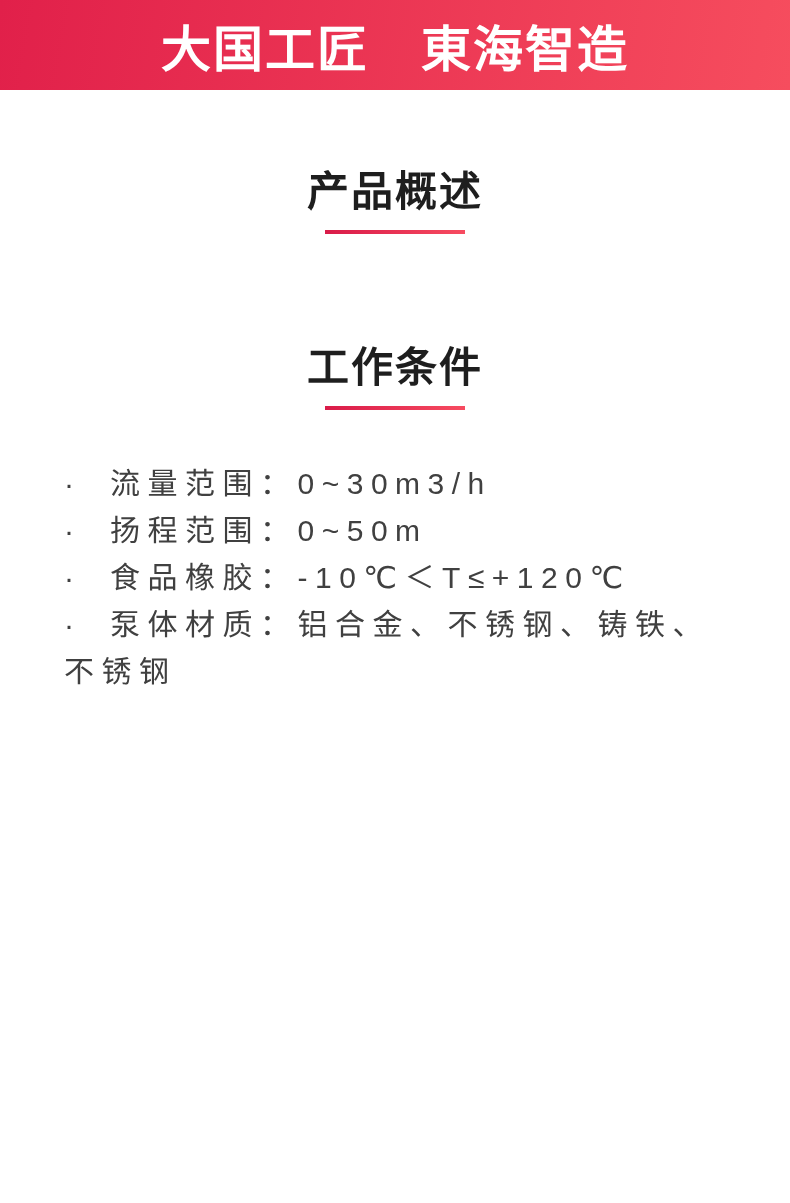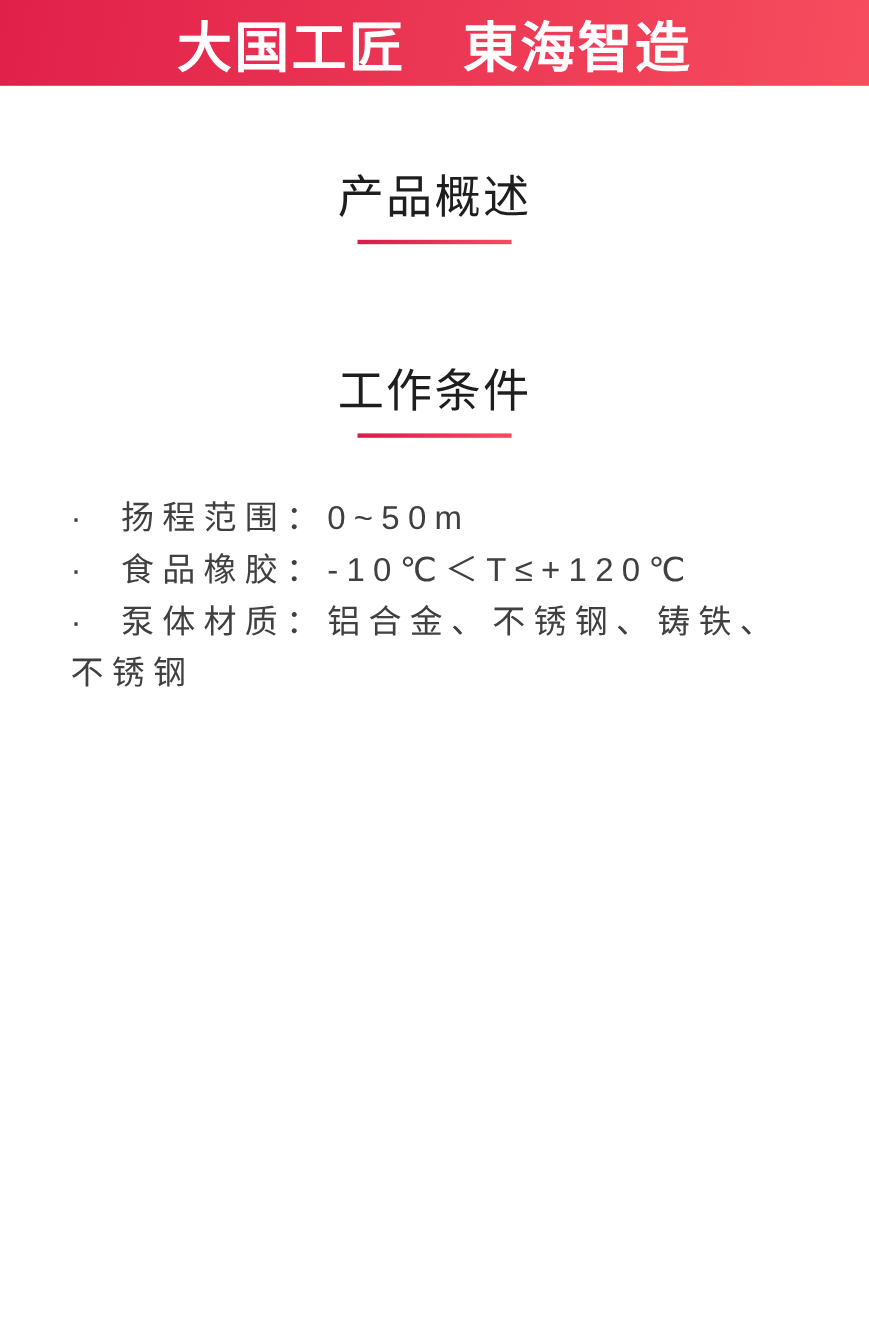--- a/index.html
+++ b/index.html
@@ -13,36 +13,36 @@
     --page-bg:#ffffff;
   }
   *{box-sizing:border-box;}
   html,body{margin:0;padding:0;}
   body{
     width:790px;height:1203px;overflow:hidden;
     background:var(--page-bg);
     font-family:"Liberation Sans","DejaVu Sans",sans-serif;
   }
   .banner{
-    height:78px;
+    height:90px;
     display:flex;align-items:center;justify-content:center;
     background:linear-gradient(100deg,var(--banner-from) 0%,var(--banner-to) 100%);
   }
   .banner-title{
     margin:0;
     font-size:50px;font-weight:bold;
     color:var(--banner-text);
     letter-spacing:2px;
     white-space:nowrap;
   }
   .sec-title{
     margin:0;
     text-align:center;
     font-size:42px;line-height:1.05;
-    font-weight:400;
+    font-weight:700;
     color:var(--title-color);
     letter-spacing:2px;
   }
   .overview .sec-title{padding-top:80px;}
   .conditions .sec-title{padding-top:112px;}
   .title-underline{
     width:140px;height:4px;
     margin:16px auto 0;
     background:linear-gradient(90deg,var(--underline-from),var(--underline-to));
   }
@@ -82,20 +82,21 @@
 
   <section class="overview">
     <h2 class="sec-title">产品概述</h2>
     <div class="title-underline"></div>
   </section>
 
   <section class="conditions">
     <h2 class="sec-title">工作条件</h2>
     <div class="title-underline"></div>
     <ul class="spec-list" id="spec-list">
+  <li class="spec-item"><span class="bullet">·</span><span>流量范围</span><span>：</span><span>0~30m3/h</span></li>
 
   <li class="spec-item"><span class="bullet">·</span><span>扬程范围</span><span>：</span><span>0~50m</span></li>
 
 
   <li class="spec-item"><span class="bullet">·</span><span>食品橡胶</span><span>：</span><span>-10℃＜T≤+120℃</span></li>
 
 
   <li class="spec-item"><span class="bullet">·</span><span>泵体材质</span><span>：</span><span>铝合金、不锈钢、铸铁、不锈钢</span></li>
 </ul>
   </section>

